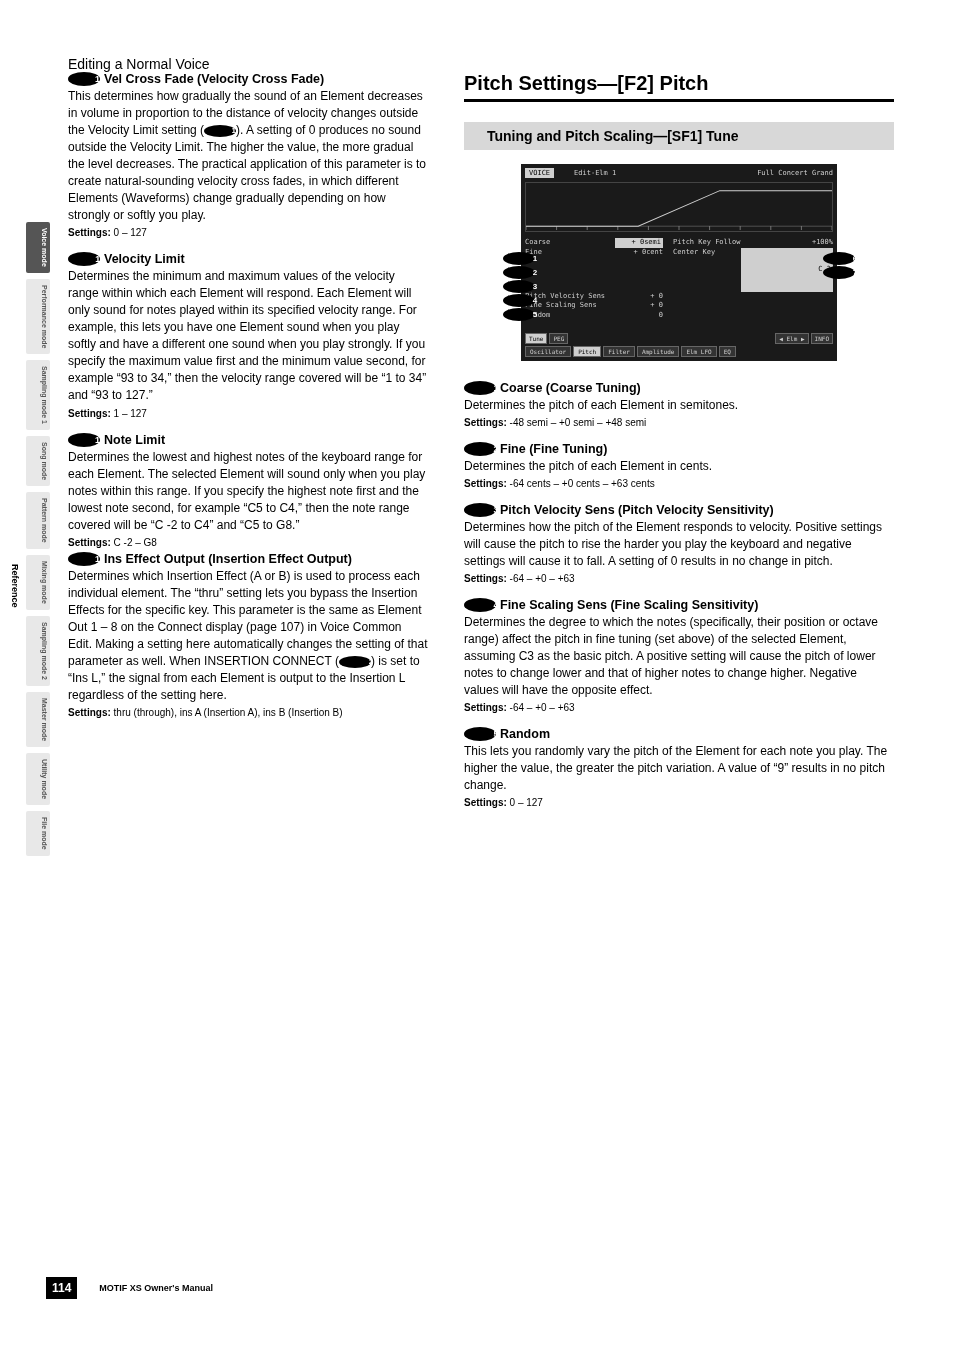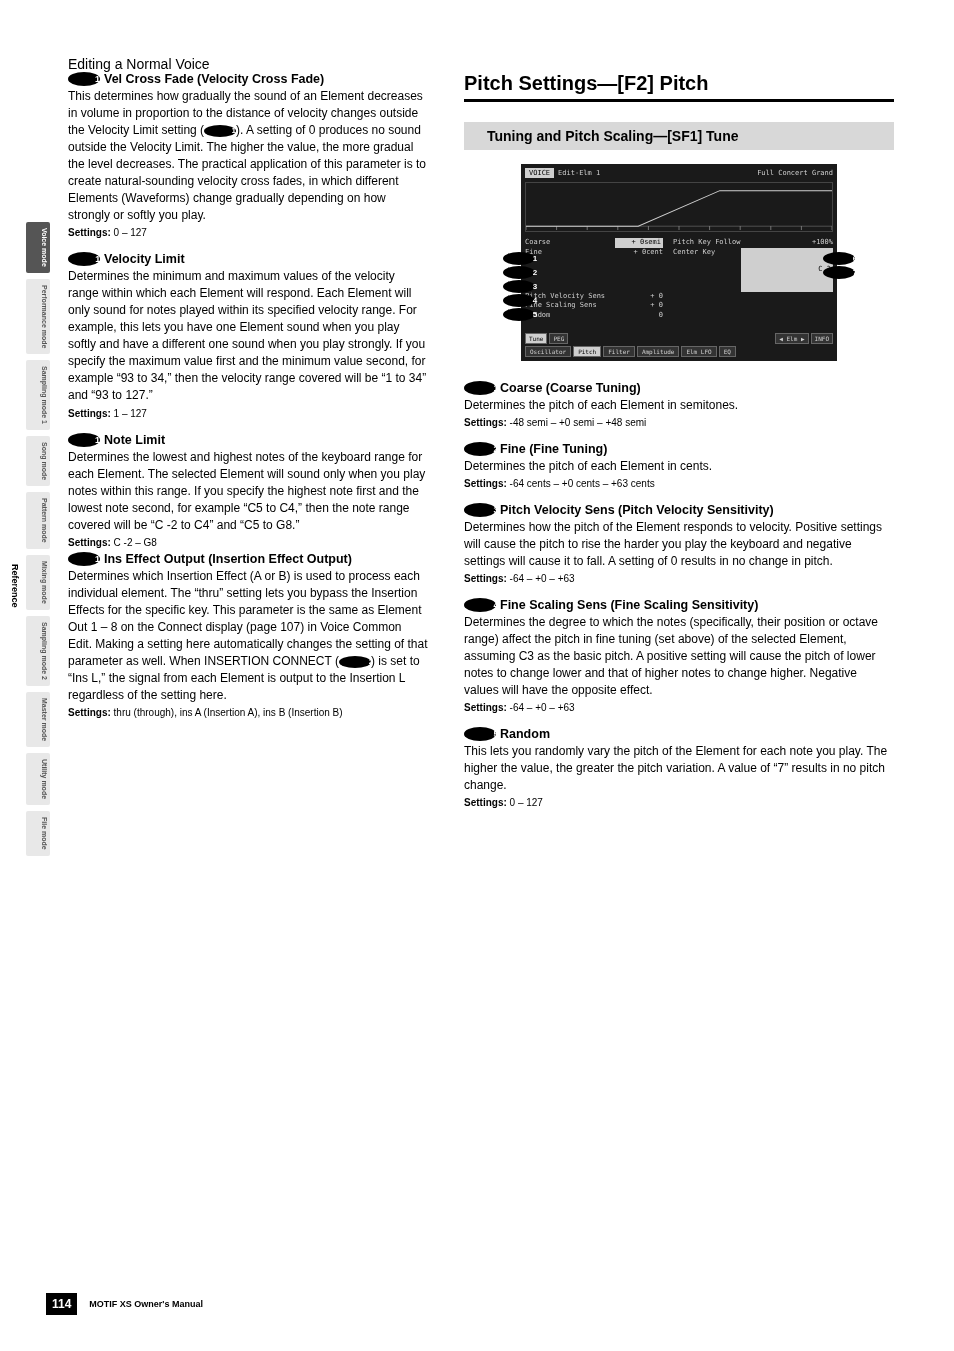--- a/index.html
+++ b/index.html
@@ -145,21 +145,21 @@
     width: 316px;
     margin: 0 auto;
     background: #1a1a1a;
     color: #cfcfcf;
     font-family: monospace;
     font-size: 8px;
     padding: 4px;
   }
   .scr-top {
     display: flex;
-    gap: 4px;
+    gap: 20px;
     font-size: 7px;
     margin-bottom: 4px;
     align-items: center;
   }
   .scr-top .voice-tab {
     background: #cfcfcf;
     color: #000;
     padding: 1px 4px;
   }
   .scr-graph {
@@ -216,25 +216,25 @@
     right: -6px;
     display: flex;
     flex-direction: column;
     gap: 1px;
   }
   .callout-left .num-circle, .callout-right .num-circle {
     width: 13px; height: 13px; font-size: 8px;
   }
   .footer {
     position: absolute;
-    bottom: 36px;
+    bottom: 52px;
     left: 46px;
     display: flex;
     align-items: center;
-    gap: 12px;
+    gap: 22px;
     font-size: 10px;
     text-align: center;
   }
   .page-number {
     background: #000;
     color: #fff;
     font-weight: bold;
     padding: 4px 6px;
     font-size: 12px;
   }
@@ -433,21 +433,21 @@
       </div>
       <p class="body-text">Determines the degree to which the notes (specifically, their position or octave range) affect the pitch in fine tuning (set above) of the selected Element, assuming C3 as the basic pitch. A positive setting will cause the pitch of lower notes to change lower and that of higher notes to change higher. Negative values will have the opposite effect.</p>
       <div class="settings-line">
         <span class="label">Settings:</span> <span>-64 – +0 – +63</span>
       </div>
 
       <div class="param-head">
         <span class="num-circle">5</span>
         <span>Random</span>
       </div>
-      <p class="body-text">This lets you randomly vary the pitch of the Element for each note you play. The higher the value, the greater the pitch variation. A value of “7” results in no pitch change.</p>
+      <p class="body-text">This lets you randomly vary the pitch of the Element for each note you play. The higher the value, the greater the pitch variation. A value of “9” results in no pitch change.</p>
       <div class="settings-line">
         <span class="label">Settings:</span> <span>0 – 127</span>
       </div>
 
     </div>
   </div>
 
   <div class="footer">
     <span class="page-number">114</span>
     <span class="manual">MOTIF XS Owner's Manual</span>

